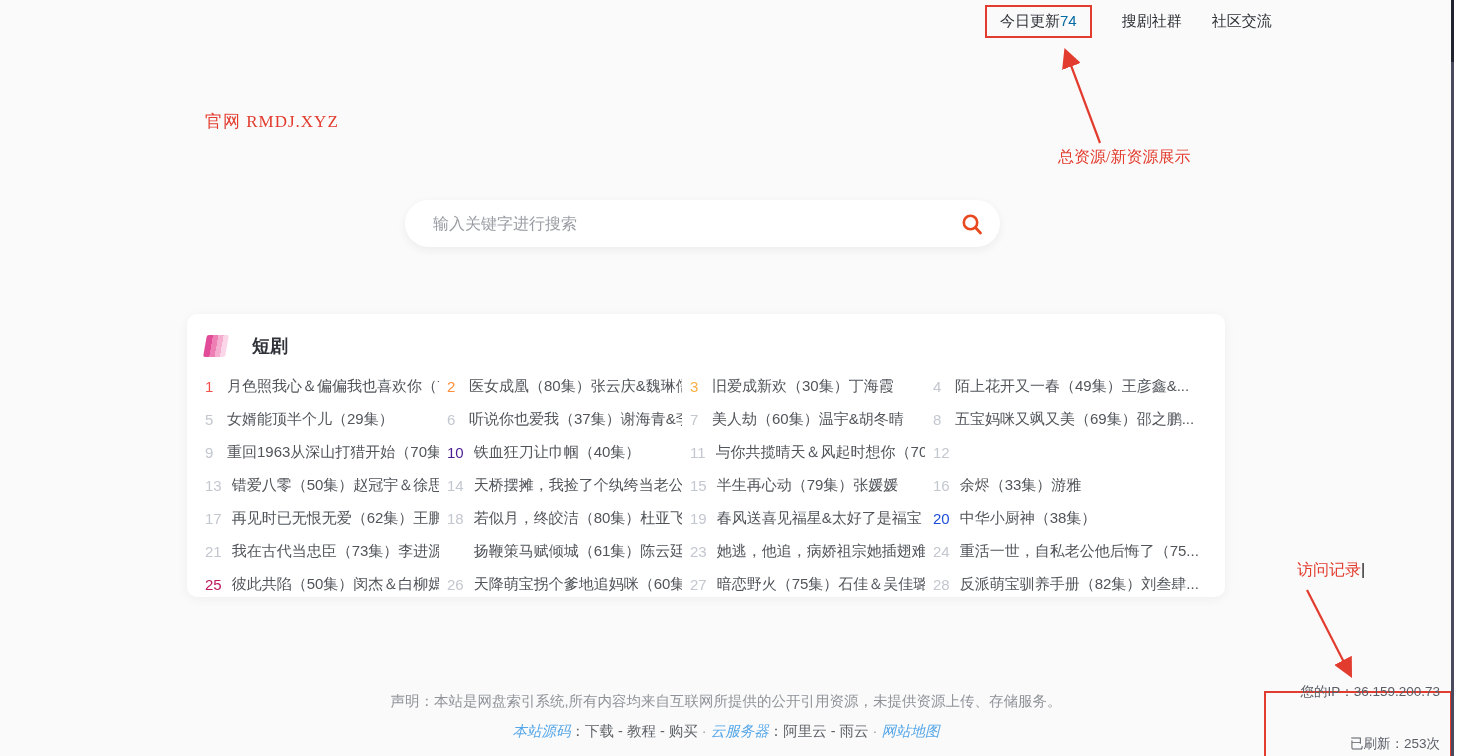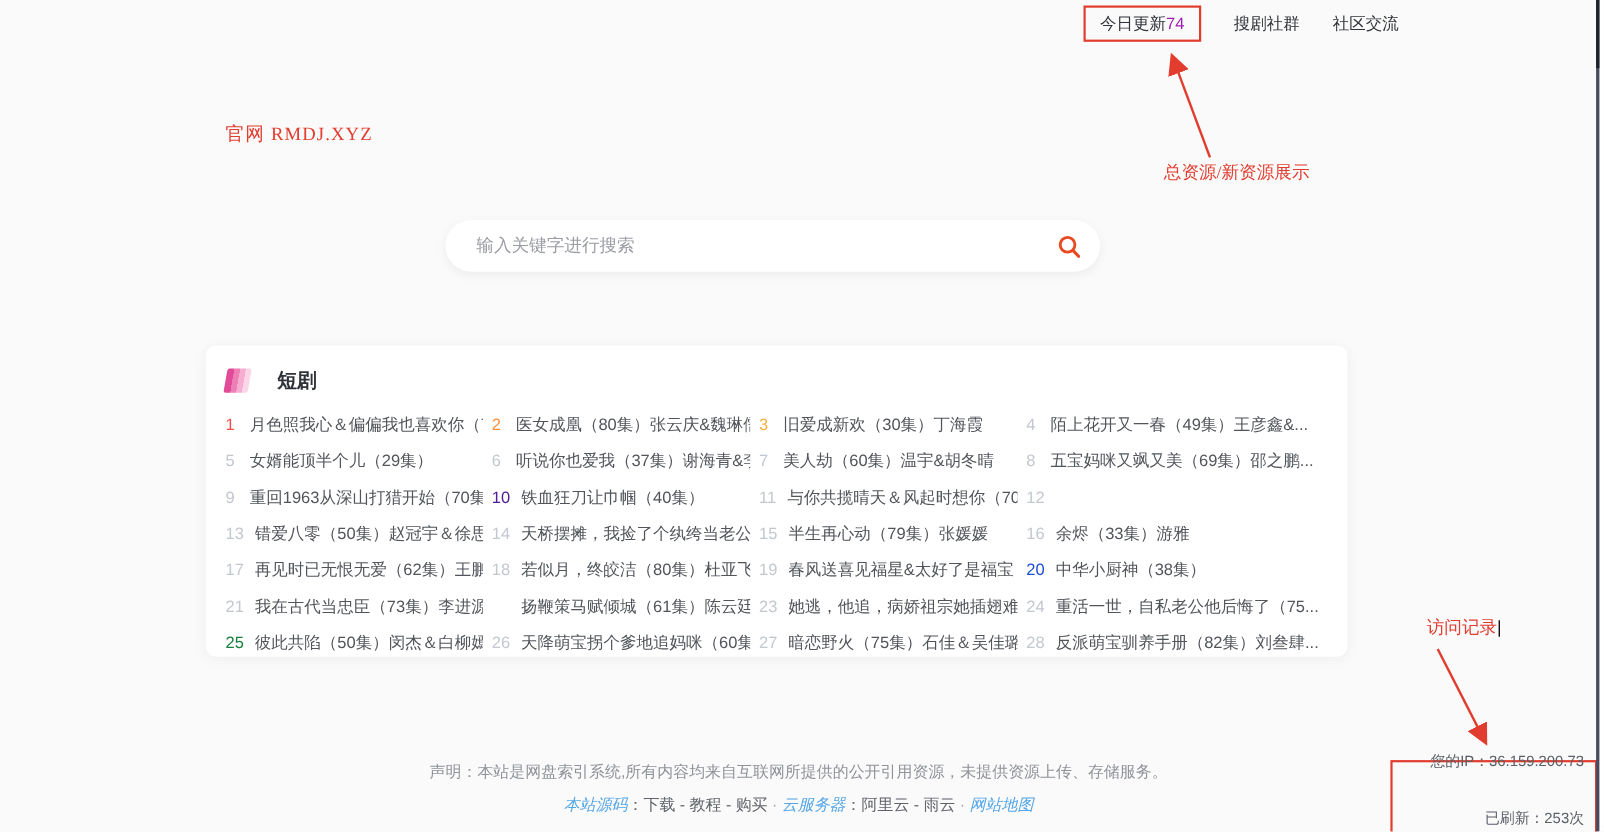--- a/index.html
+++ b/index.html
@@ -4,21 +4,21 @@
 <style>
   * { margin:0; padding:0; box-sizing:border-box; }
   html,body { width:1458px; height:756px; }
   body { font-family:"Liberation Sans","DejaVu Sans",sans-serif; background:#fafafa; overflow:hidden; }
   #screen { position:relative; width:1458px; height:756px; background:#fafafa; }
 
   
   .topnav { position:absolute; left:985px; top:0; height:42px; display:flex; align-items:center; gap:30px; z-index:5; }
   .nav-item { font-size:15px; color:#2f3238; cursor:pointer; white-space:nowrap; }
   .today-box { border:2px solid #e23c2e; padding:5px 13px; }
-  .today-count { color:#a21caf; }
+  .today-count { color:#0369a1; }
 
   
   .ann { position:absolute; color:#e23c2e; font-family:"Liberation Serif","DejaVu Serif",serif; z-index:40; white-space:nowrap; }
   .ann-site { left:205px; top:110px; font-size:17px; letter-spacing:1px; }
   .ann-resource { left:1058px; top:147px; font-size:16px; }
   .ann-visit { left:1297px; top:560px; font-size:16px; }
   .ann-caret { color:#111; font-family:"Liberation Sans",sans-serif; font-weight:400; }
   #ann-arrows { position:absolute; left:0; top:0; width:1458px; height:756px; z-index:39; pointer-events:none; }
 
   
@@ -185,21 +185,21 @@
         </div>
         <div class="drama-item">
           <span class="rank" style="color: rgb(195, 199, 207);">23</span>
           <span class="drama-title">她逃，他追，病娇祖宗她插翅难飞...</span>
         </div>
         <div class="drama-item">
           <span class="rank" style="color: rgb(195, 199, 207);">24</span>
           <span class="drama-title">重活一世，自私老公他后悔了（75...</span>
         </div>
         <div class="drama-item">
-          <span class="rank" style="color: #15803d; text-align: right;">25</span>
+          <span class="rank" style="color: #be185d; text-align: right;">25</span>
           <span class="drama-title">彼此共陷（50集）闵杰＆白柳嫣</span>
         </div>
         <div class="drama-item">
           <span class="rank" style="color: rgb(195, 199, 207);">26</span>
           <span class="drama-title">天降萌宝拐个爹地追妈咪（60集）...</span>
         </div>
         <div class="drama-item">
           <span class="rank" style="color: rgb(195, 199, 207);">27</span>
           <span class="drama-title">暗恋野火（75集）石佳＆吴佳璐</span>
         </div>

